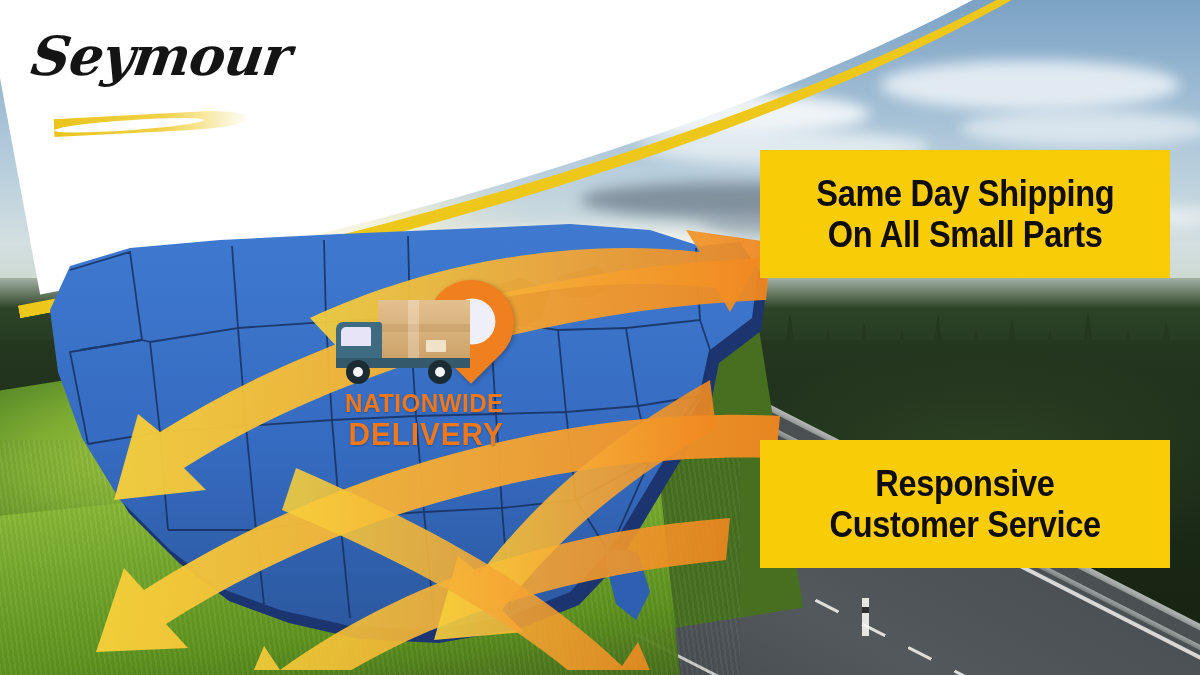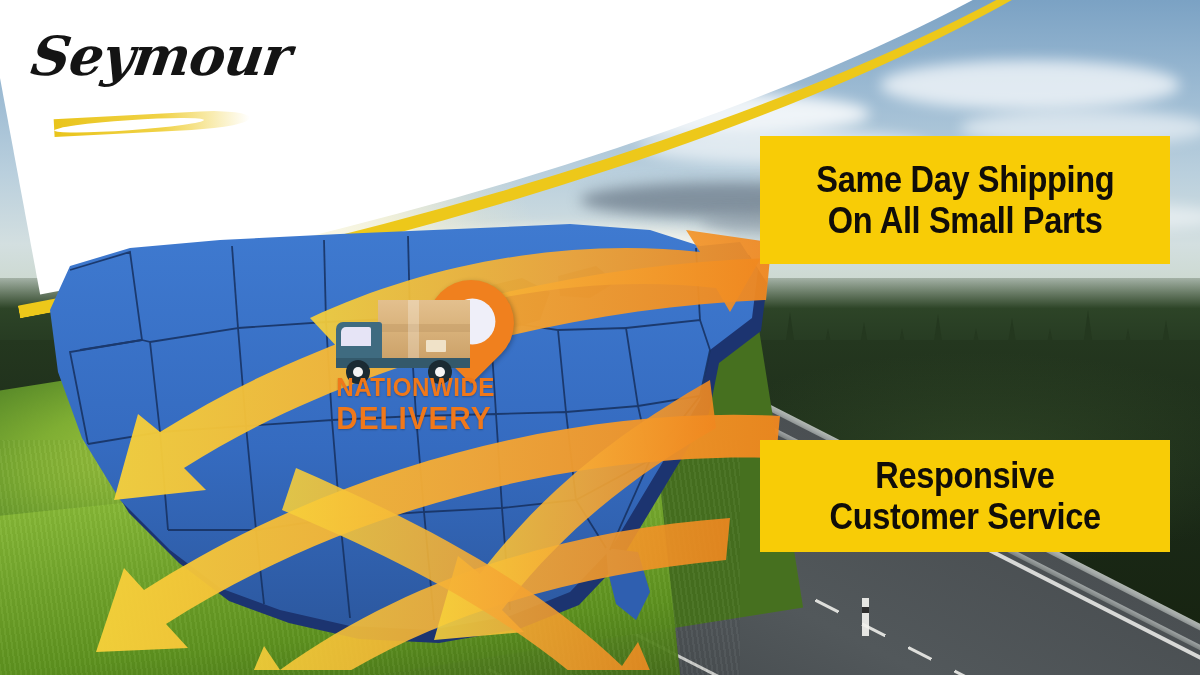--- a/index.html
+++ b/index.html
@@ -174,42 +174,42 @@
   .wheel{
     position:absolute; top:60px; width:24px; height:24px;
     background:#1b2b33; border-radius:50%;
   }
   .wheel:after{
     content:""; position:absolute; left:7px; top:7px; width:10px; height:10px;
     background:#f4f4f4; border-radius:50%;
   }
   .w1{ left:10px; } .w2{ left:92px; }
 
-  .nw-text{ position:absolute; left:0; top:94px; width:180px; text-align:left; }
+  .nw-text{ position:absolute; left:0; top:110px; width:180px; text-align:right; }
   .nw-line1{
     font-family:"Liberation Sans", sans-serif;
     font-weight:700; font-size:26px; letter-spacing:.5px; color:#f0781a;
     transform:scaleX(.93); text-shadow:0 1px 2px rgba(0,0,0,.25);
   }
   .nw-line2{
     font-family:"Liberation Sans", sans-serif;
     font-weight:700; font-size:32px; letter-spacing:1px; color:#f0781a;
     transform:scaleX(.93); text-shadow:0 1px 2px rgba(0,0,0,.25); margin-top:-3px;
   }
 
   
   .panel{
     position:absolute; left:760px; width:410px;
     background:#f8cc06;
     display:flex; flex-direction:column;
     align-items:center; justify-content:center;
   }
-  .p1{ top:136px;  height:128px; }
+  .p1{ top:150px;  height:128px; }
   .p2{ top:318px;  height:88px;  }
-  .p3{ top:440px;  height:112px; }
+  .p3{ top:440px;  height:128px; }
 
   .panel-line{
     font-family:"Liberation Sans", sans-serif;
     font-weight:700;
     font-size:37px;
     line-height:1.12;
     color:#100d09;
     letter-spacing:-.4px;
     transform:scaleX(.88);
     white-space:nowrap;

